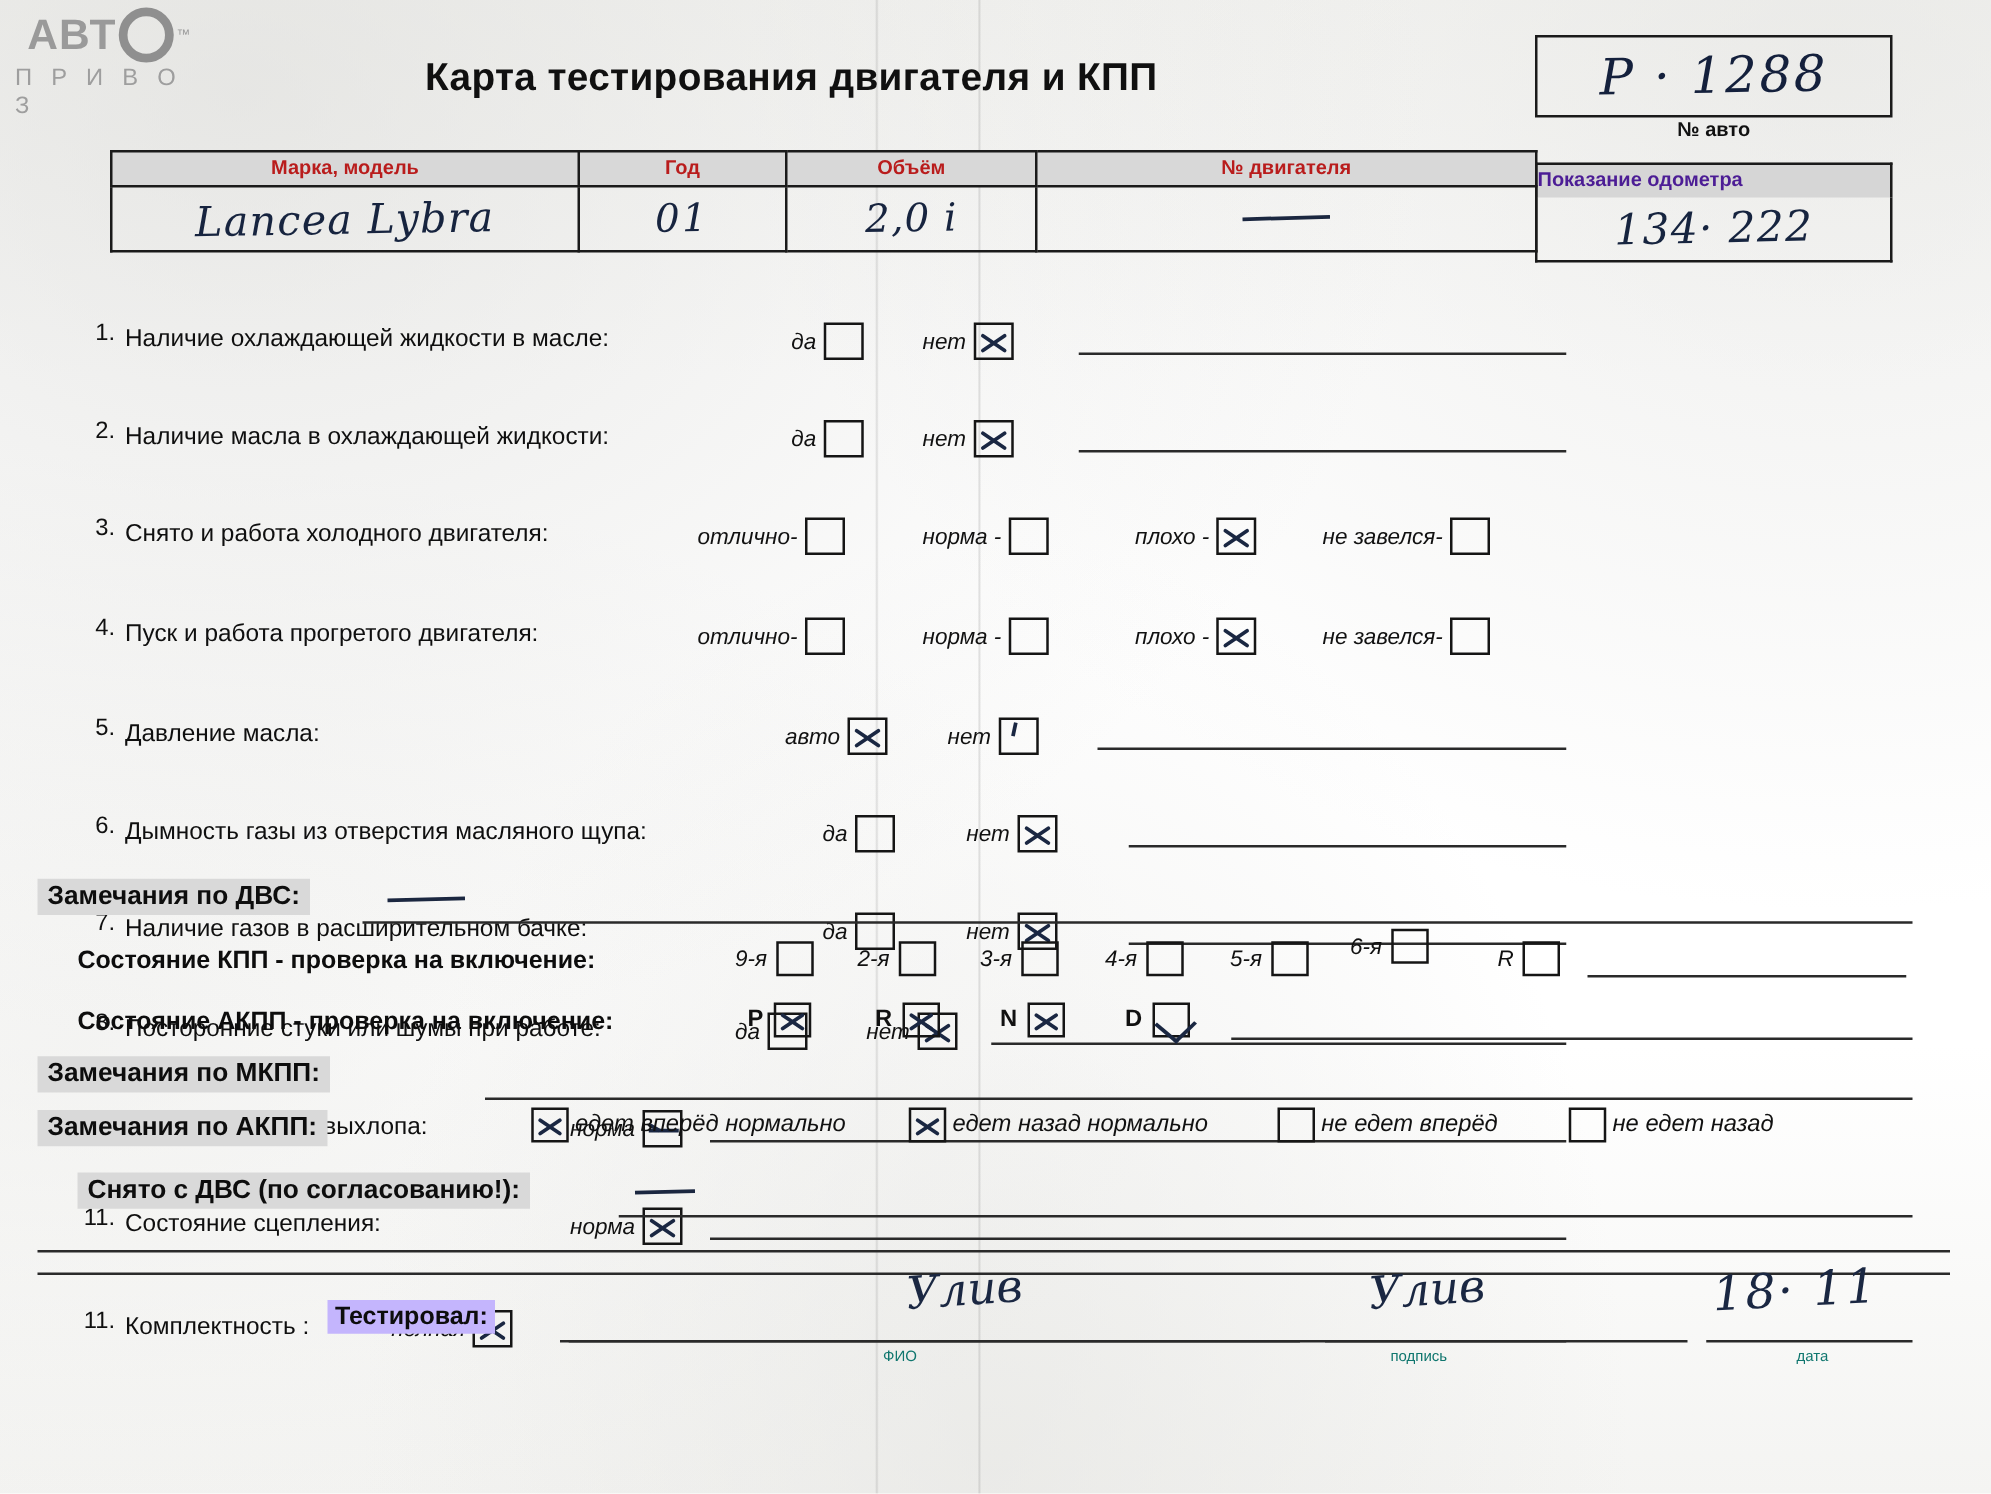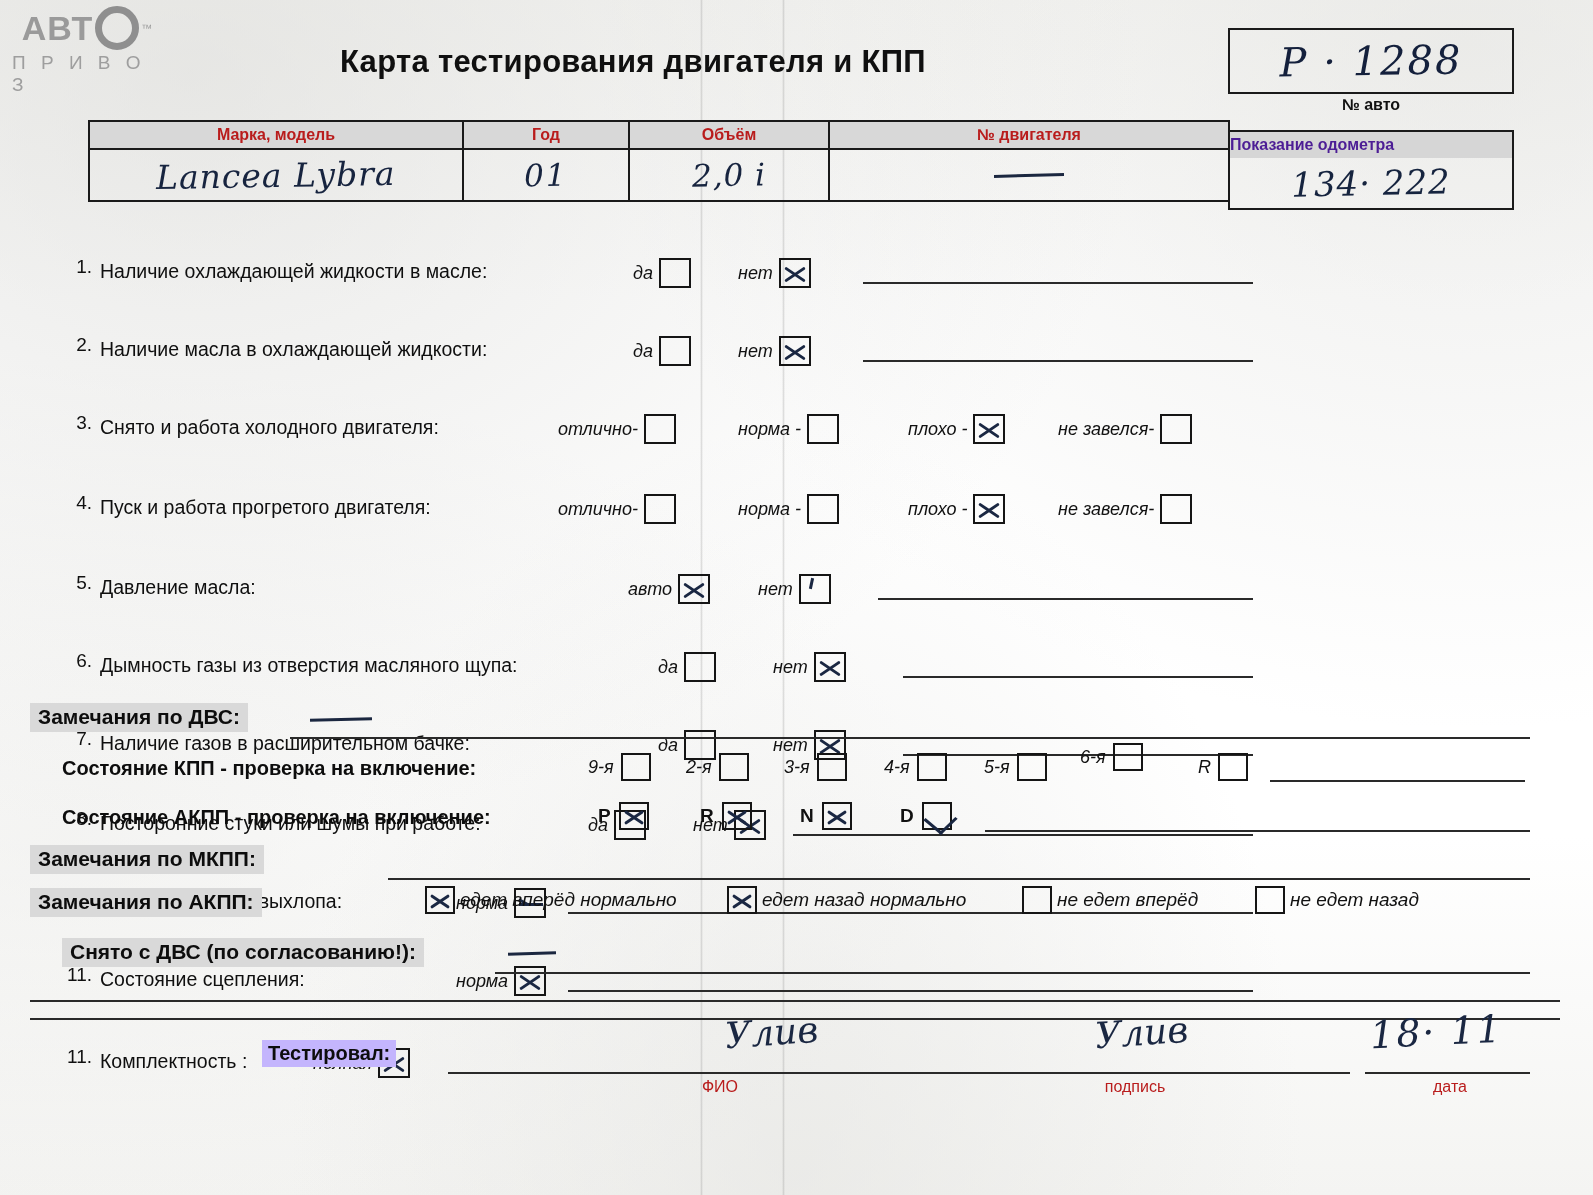--- a/index.html
+++ b/index.html
@@ -377,22 +377,22 @@
   
   .foot-rule {
     position: absolute;
     left: 30px;
     width: 1530px;
     height: 0;
     border-top: 2px solid #2a2a2a;
   }
   .sign-label {
     position: absolute;
-    font-size: 16px;
-    color: #b91c1c;
+    font-size: 12px;
+    color: #0f766e;
     text-align: center;
   }
   .sig {
     position: absolute;
     font-family: "DejaVu Serif", serif;
     font-style: italic;
     color: #1a2742;
     font-size: 36px;
     transform: rotate(-4deg);
     white-space: nowrap;

